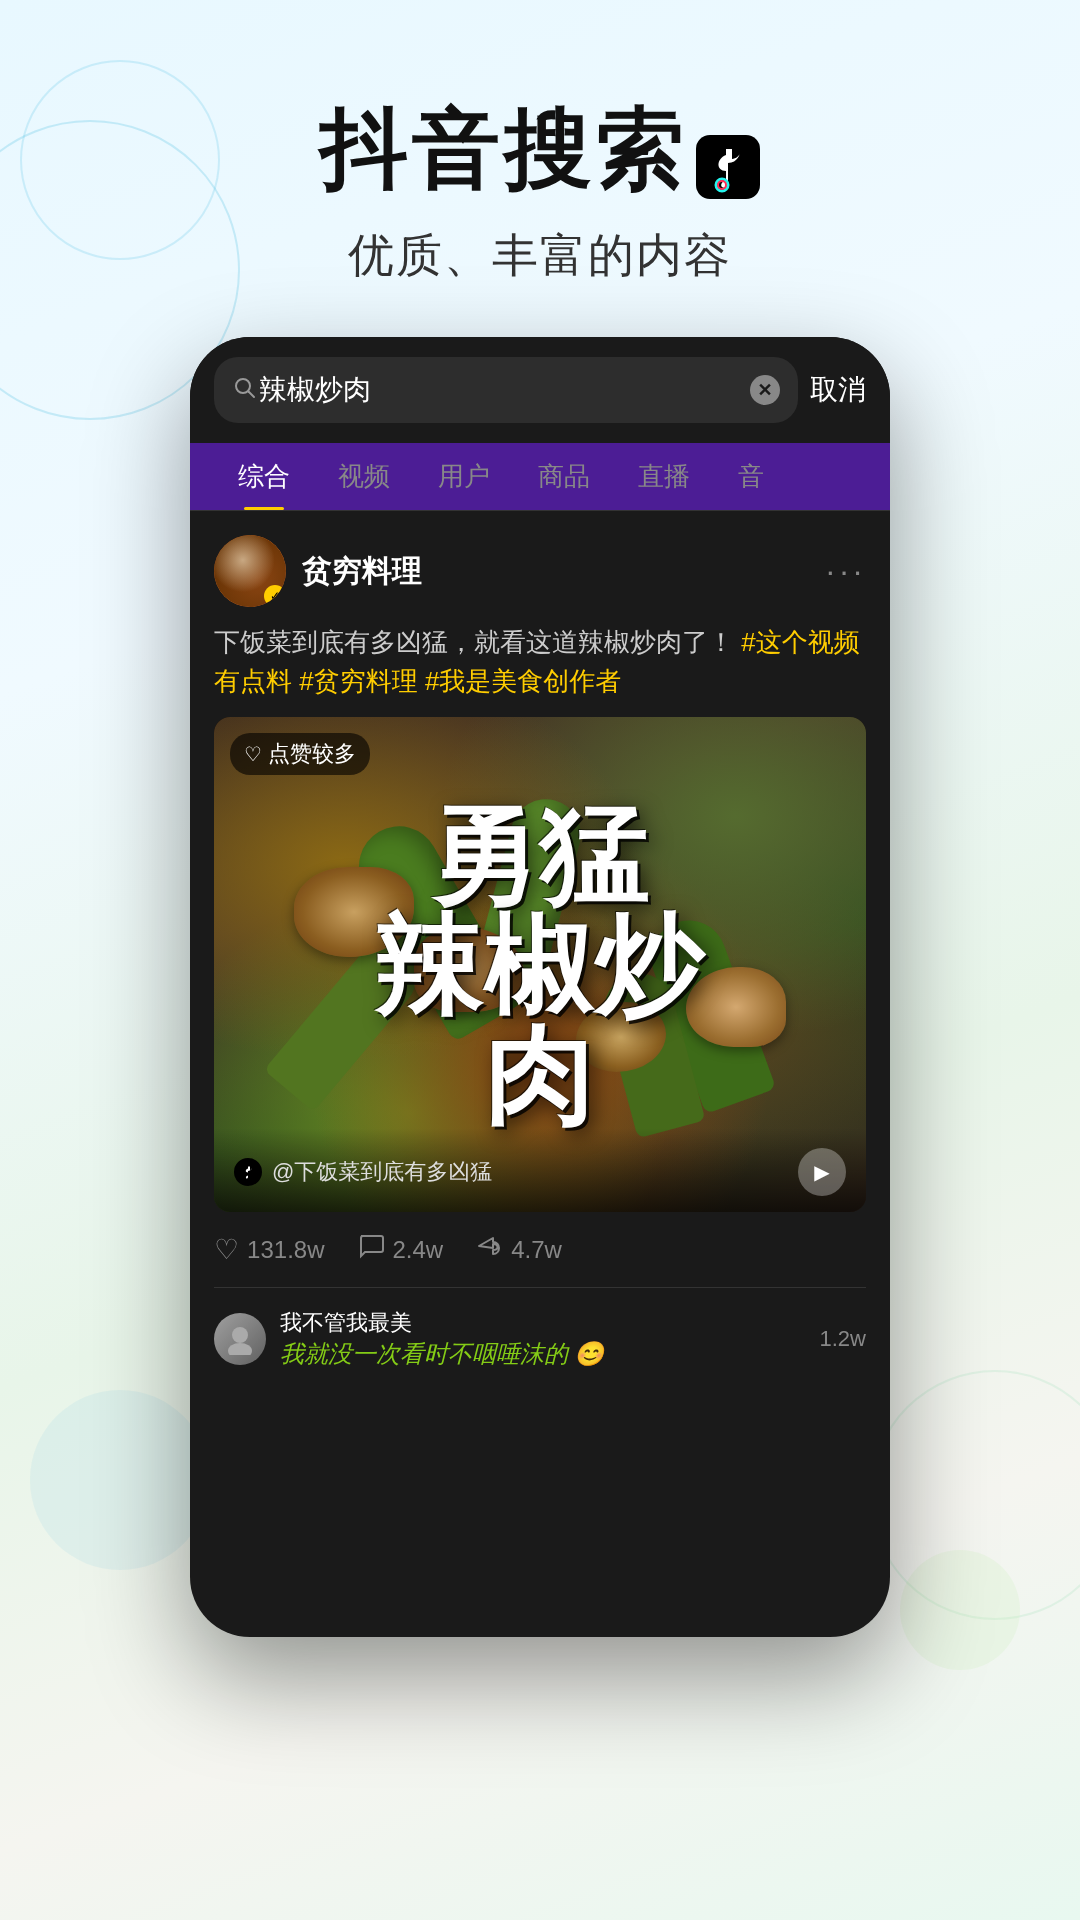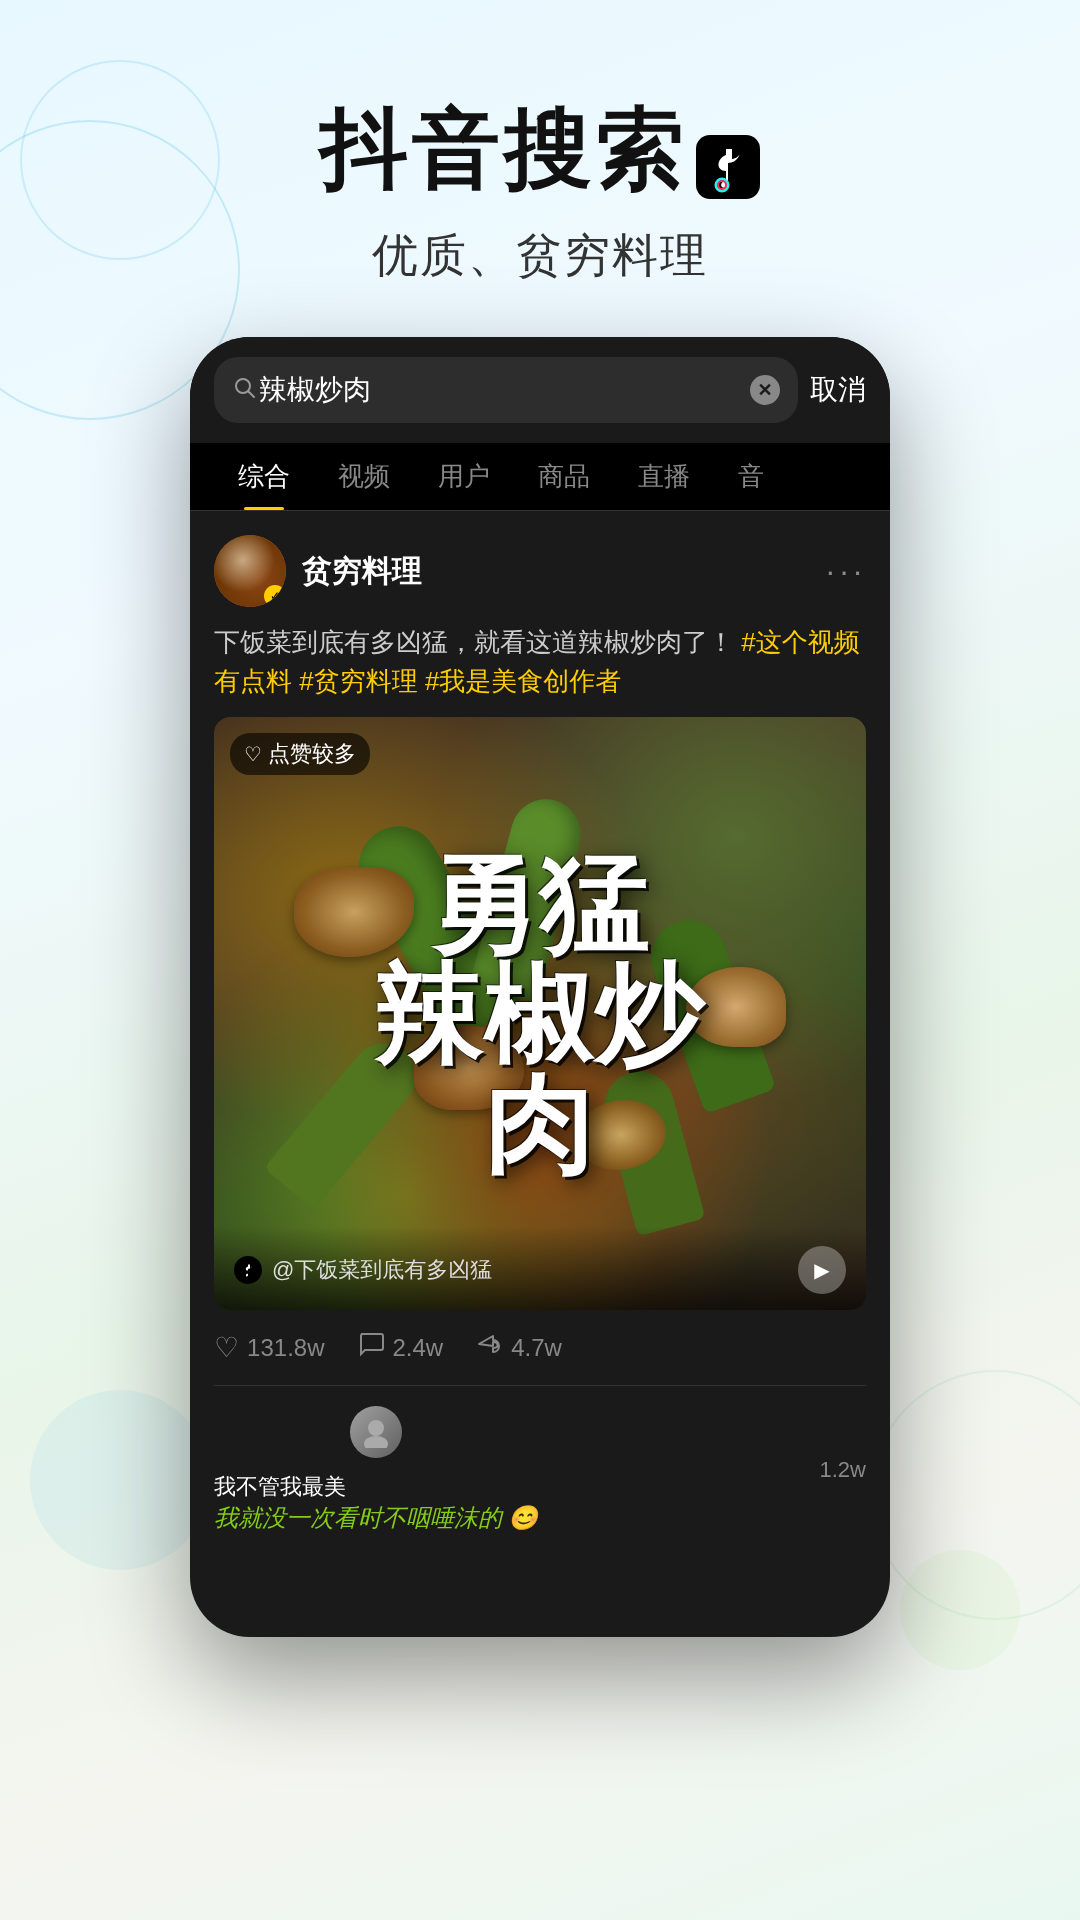--- a/index.html
+++ b/index.html
@@ -148,21 +148,21 @@
 
     .cancel-btn {
       color: #fff;
       font-size: 28px;
       white-space: nowrap;
     }
 
     
     .tabs {
       display: flex;
-      background: #000000;
+      background: #4c1d95;
       padding: 0 24px;
       border-bottom: 1px solid #333;
     }
 
     .tab {
       padding: 16px 24px;
       color: #888;
       font-size: 26px;
       position: relative;
     }
@@ -281,21 +281,21 @@
     }
 
     .heart-small {
       color: #fff;
       font-size: 20px;
     }
 
     
     .video-content {
       width: 100%;
-      height: 593px;
+      height: 495px;
       position: relative;
       overflow: hidden;
     }
 
     .food-bg {
       width: 100%; height: 100%;
       background: 
         radial-gradient(ellipse at 20% 30%, #8B6914 0%, transparent 40%),
         radial-gradient(ellipse at 80% 20%, #556b2f 0%, transparent 40%),
         radial-gradient(ellipse at 50% 70%, #8B4513 0%, transparent 50%),
@@ -472,21 +472,20 @@
       display: flex;
       align-items: center;
       justify-content: space-between;
       padding-top: 20px;
     }
 
     .commenter-info {
       display: flex;
       align-items: center;
       gap: 14px;
-      flex-direction: column;
     }
 
     .commenter-avatar {
       width: 52px; height: 52px;
       border-radius: 50%;
       background: linear-gradient(135deg, #a0a0a0, #606060);
       display: flex;
       align-items: center;
       justify-content: center;
       font-size: 22px;
@@ -517,21 +516,21 @@
     <span>抖音搜索</span>
     <div class="tiktok-note-icon">
       <svg viewBox="0 0 64 64" xmlns="http://www.w3.org/2000/svg">
         <rect width="64" height="64" rx="14" fill="#000"></rect>
         <path d="M44 18 C44 18 42 28 32 28 L32 48 C32 52 28 54 26 52 C24 50 26 46 30 46 L30 36 C20 36 20 24 30 20 L30 14 L36 14 L36 24 C40 24 44 20 44 18Z" fill="white"></path>
         <ellipse cx="26" cy="50" rx="6" ry="6" fill="none" stroke="#25f4ee" stroke-width="3"></ellipse>
         <ellipse cx="26" cy="50" rx="4" ry="4" fill="none" stroke="#fe2c55" stroke-width="2"></ellipse>
       </svg>
     </div>
   </div>
-  <div class="header-subtitle">优质、贫穷料理</div>
+  <div class="header-subtitle">优质、丰富的内容</div>
 </div>
 
 <div class="phone-wrapper">
   <div class="phone">
 
     <div class="search-bar">
       <div class="search-input-wrapper">
         <span class="search-icon-svg">
           <svg width="24" height="24" viewBox="0 0 24 24" fill="none">
             <circle cx="11" cy="11" r="7" stroke="#999" stroke-width="2"></circle>

